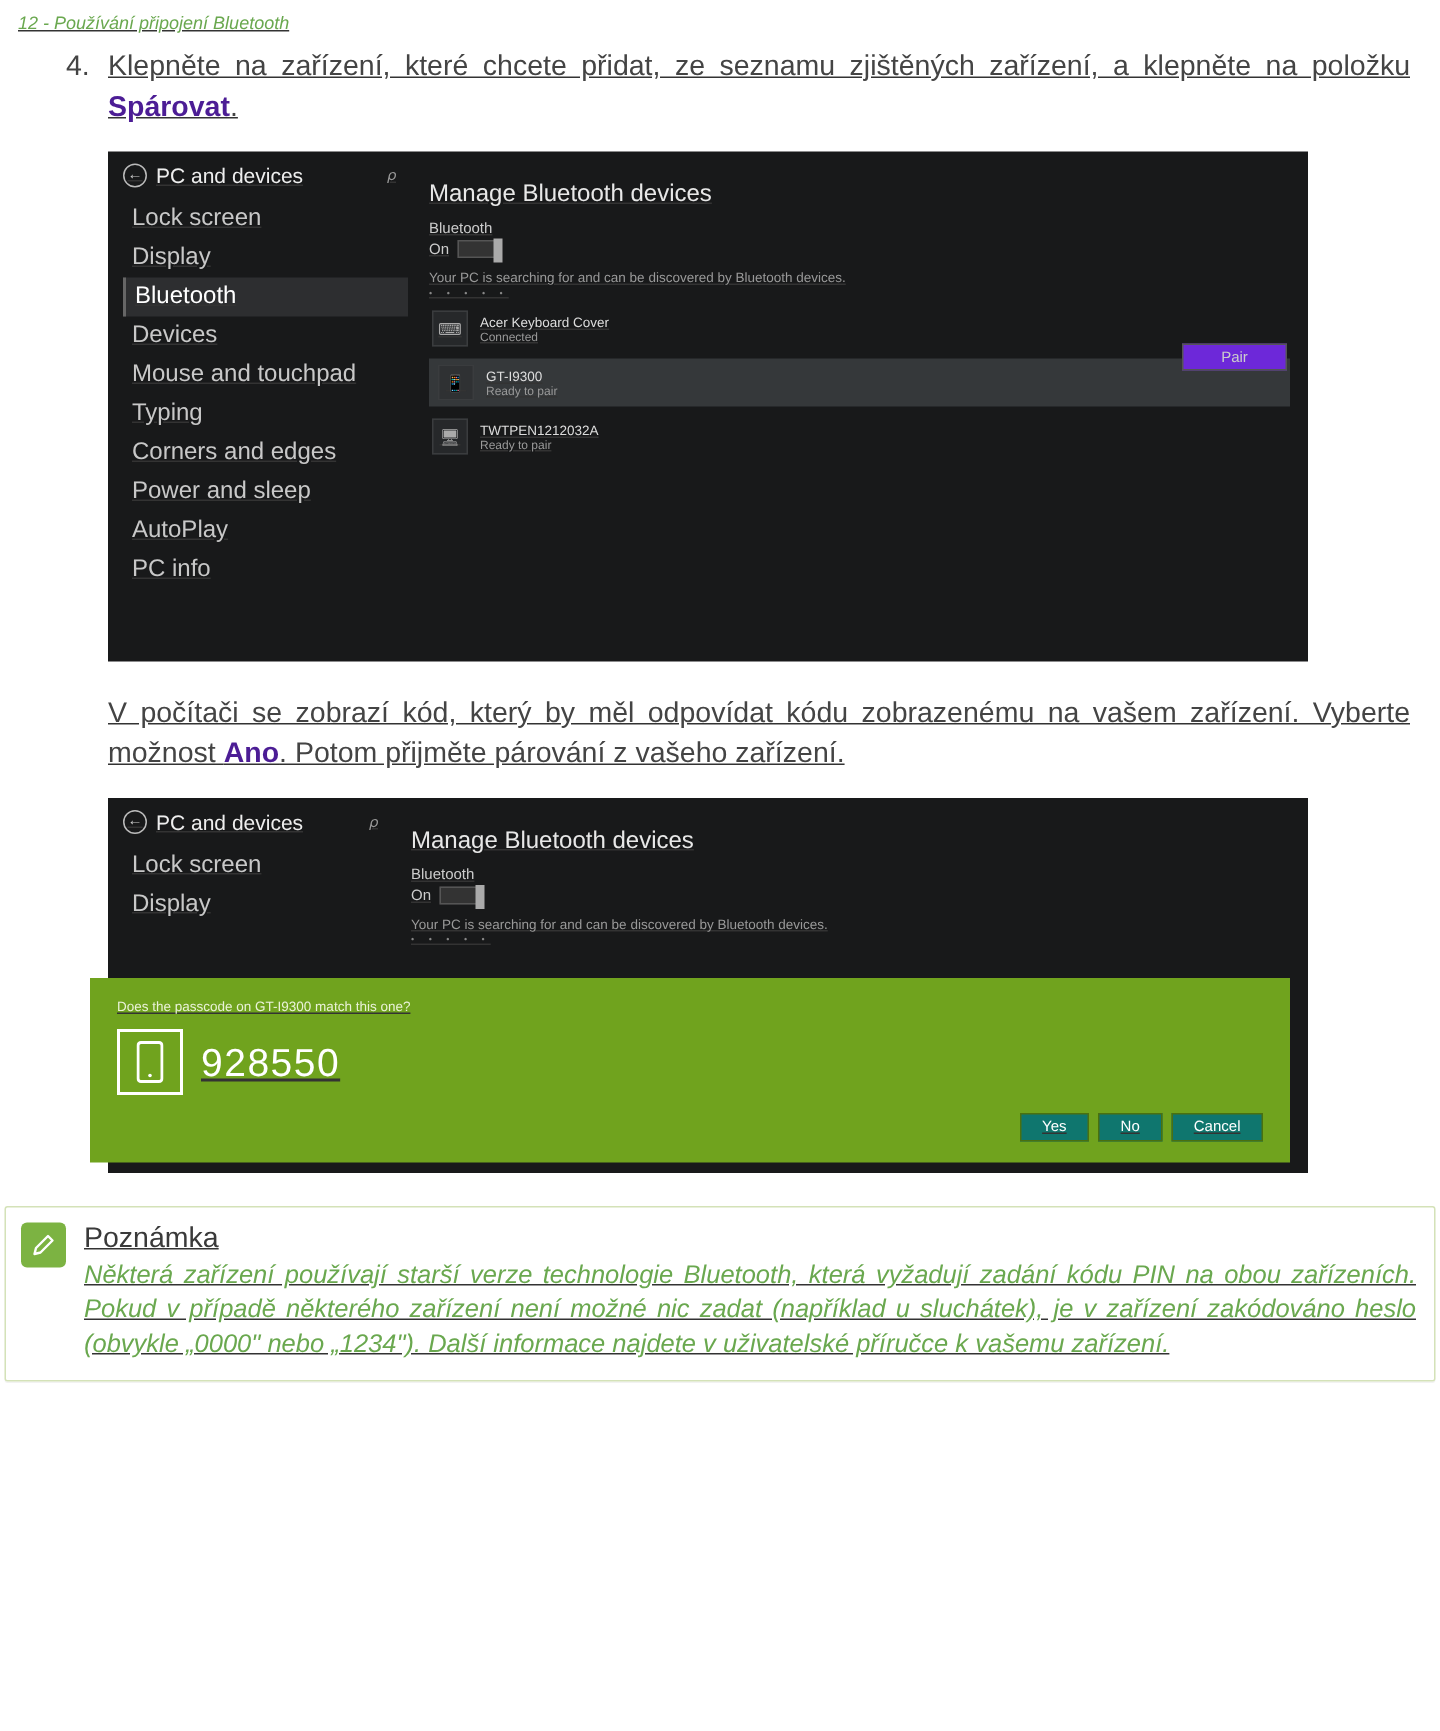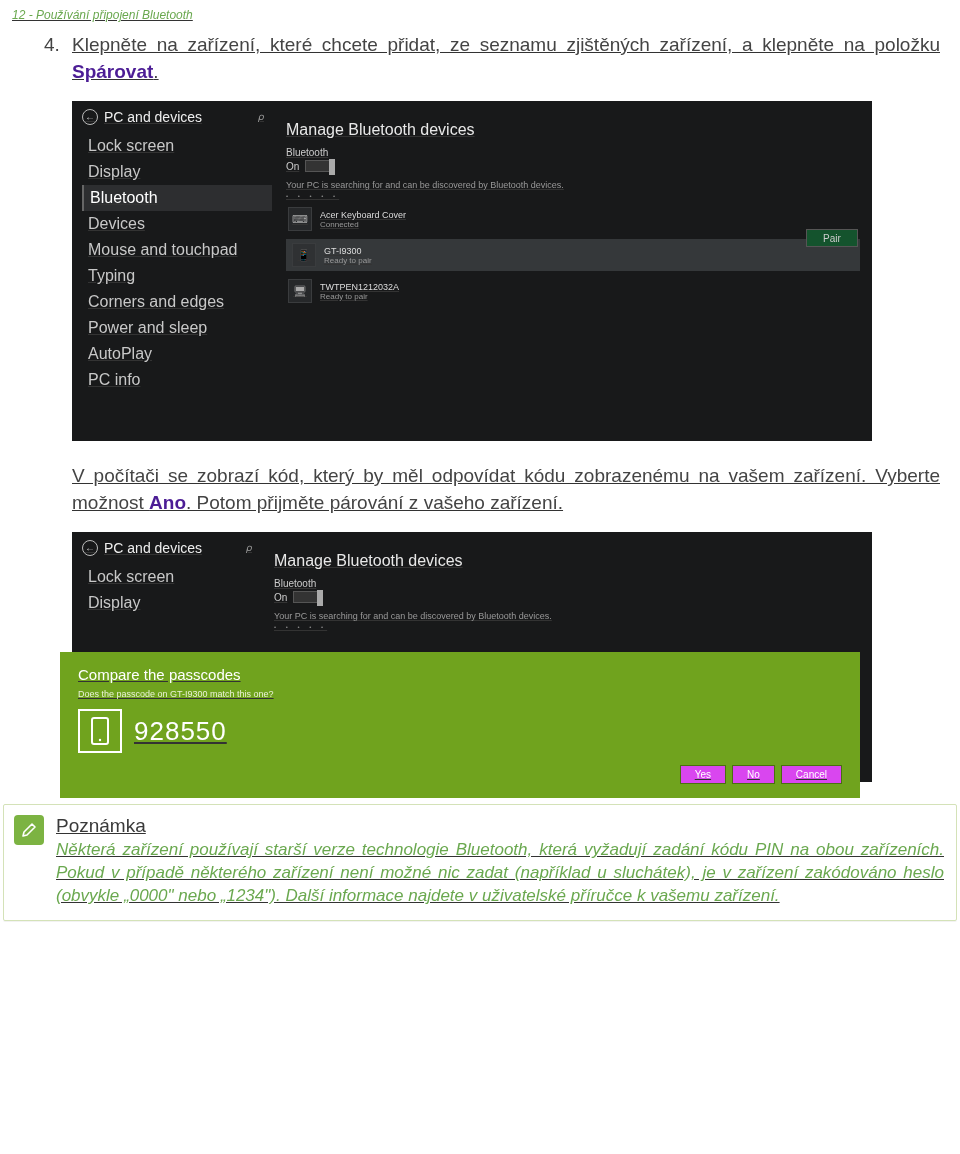--- a/index.html
+++ b/index.html
@@ -63,39 +63,39 @@
     display: flex; align-items: center; gap: 8px; padding: 4px 2px; margin-top: 4px;
   }
   .dev-ico {
     width: 24px; height: 24px; background: #26282a; border: 1px solid #3a3c3e;
     display: flex; align-items: center; justify-content: center; color: #aaa; font-size: 11px;
   }
   .dev-txt { font-size: 9px; color: #ddd; }
   .dev-st { font-size: 8px; color: #999; }
   .dev-row.sel { background: #35383a; padding: 4px 6px; }
   .pair-btn {
-    position: absolute; right: 14px; top: 128px; width: 52px; height: 18px;
-    background: #14532d; border: 1px solid #555; color: #ccc; font-size: 10px;
+    position: absolute; right: 14px; top: 128px; width: 70px; height: 18px;
+    background: #6d28d9; border: 1px solid #555; color: #ccc; font-size: 10px;
     display: flex; align-items: center; justify-content: center;
   }
   .sc-dialog {
     margin-top: 22px; background: #70a31e; width: 100%; padding: 14px 18px 14px 18px;
     color: #fff; position: relative;
   }
   .dlg-title { font-size: 15px; font-weight: 300; margin-bottom: 6px; }
   .dlg-q { font-size: 9px; color: #eaf2d8; margin-bottom: 10px; }
   .dlg-row { display: flex; gap: 12px; align-items: center; }
   .dlg-ico {
     width: 44px; height: 44px; border: 2px solid #fff; display: flex;
     align-items: center; justify-content: center;
   }
   .dlg-code { font-size: 26px; font-weight: 300; letter-spacing: 1px; }
   .dlg-btns { display: flex; gap: 6px; justify-content: flex-end; margin-top: 12px; }
   .dlg-btn {
-    background: #d946ef; border: 1px solid #4a7010; color: #fff; font-size: 10px;
+    background: #0f766e; border: 1px solid #4a7010; color: #fff; font-size: 10px;
     padding: 3px 14px;
   }
   .note-box {
     margin: 0 3px 0 3px; border: 1px solid #d4e2b8;
     border-radius: 2px; padding: 10px 12px 12px 52px; position: relative;
     box-shadow: 0 1px 0 rgba(0,0,0,0.05);
   }
   .note-icon {
     position: absolute; left: 10px; top: 10px; width: 30px; height: 30px;
     background: #7cb342; border-radius: 4px; display: flex; align-items: center;
@@ -202,21 +202,20 @@
         <div style="display:flex;align-items:center;margin-top:2px;">
           <span class="sc-sub">On</span>
           <span class="toggle">
               <span class="toggle-knob"></span>
             </span>
         </div>
         <div class="sc-subsmall" style="margin-top:8px;">Your PC is searching for and can be discovered by Bluetooth devices.</div>
         <div class="dots">• • • • •</div>
 
         <div class="sc-dialog" style="margin-left:-214px;width:800px;">
-          <div class="dlg-title">Compare the passcodes</div>
           <div class="dlg-q">Does the passcode on GT-I9300 match this one?</div>
           <div class="dlg-row">
             <div class="dlg-ico">
               <svg width="18" height="28" viewBox="0 0 18 28">
                   <rect x="1" y="1" width="16" height="26" rx="2" fill="none" stroke="#fff" stroke-width="2"></rect>
                   <circle cx="9" cy="23" r="1.2" fill="#fff"></circle>
                 </svg>
             </div>
             <div class="dlg-code">928550</div>
           </div>

